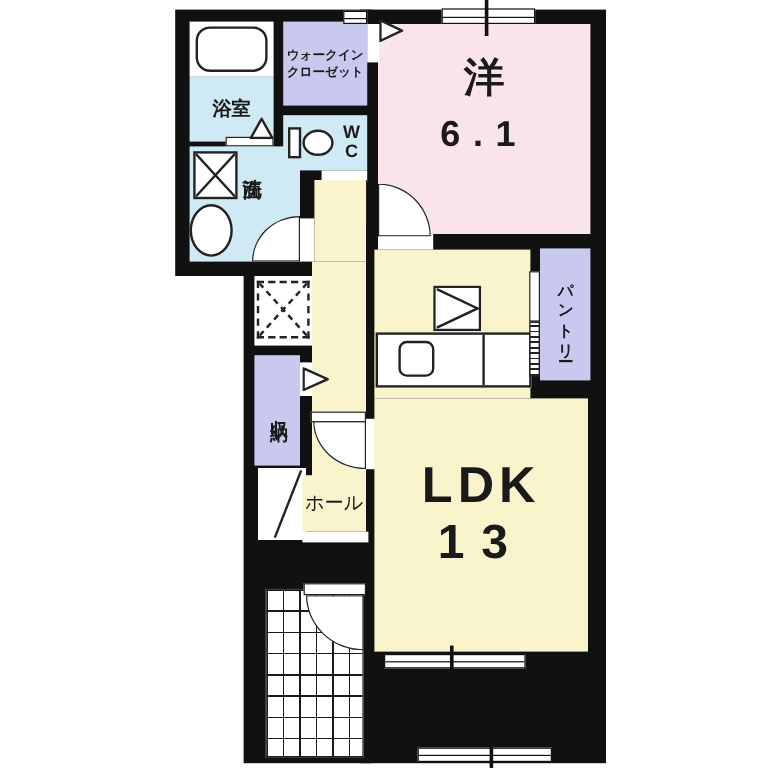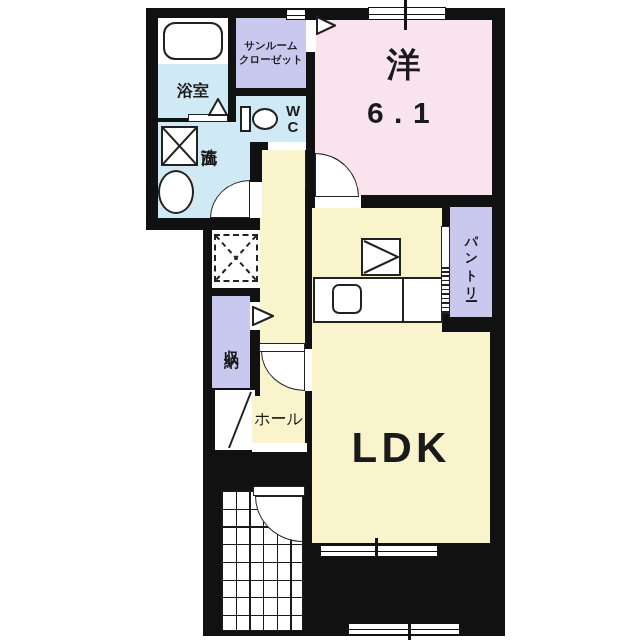--- a/index.html
+++ b/index.html
@@ -58,21 +58,21 @@
         <line x1="0" y1="0" x2="33" y2="36" stroke="#222" stroke-width="2"></line>
         <line x1="33" y1="0" x2="0" y2="36" stroke="#222" stroke-width="2"></line>
       </svg>
   </div>
   <div class="fixture" style="left:158px;top:170px;width:36px;height:44px;border-radius:50%;"></div>
   <span class="abs vlabel" style="left:198px;top:136px;height:70px;font-size:16px;font-weight:600;letter-spacing:3px;">洗面</span>
   <div class="gap" style="left:250px;top:182px;width:12px;height:36px;"></div>
   <div class="arc" style="left:210px;top:180px;width:40px;height:38px;border-top-left-radius:100%;"></div>
 
   <div class="room c-lav" style="left:236px;top:18px;width:70px;height:70px;flex-direction:column;">
-    <span class="lbl" style="font-size:10.5px;font-weight:600;">サンルーム</span>
+    <span class="lbl" style="font-size:10.5px;font-weight:600;">ウォークイン</span>
     <span class="lbl" style="font-size:10.5px;font-weight:600;">クローゼット</span>
   </div>
 
   <div class="room c-blue" style="left:236px;top:96px;width:70px;height:46px;"></div>
   <div class="fixture" style="left:240px;top:106px;width:11px;height:26px;"></div>
   <div class="fixture" style="left:252px;top:108px;width:26px;height:22px;border-radius:50%;"></div>
   <div class="abs" style="left:283px;top:97px;width:20px;height:44px;display:flex;flex-direction:column;align-items:center;justify-content:center;line-height:1.05;">
     <span style="font-size:15px;font-weight:600;">W</span>
     <span style="font-size:15px;font-weight:600;">C</span>
   </div>
@@ -129,22 +129,23 @@
   <div class="gap" style="left:306px;top:20px;width:10px;height:32px;"></div>
   <svg class="abs" style="left:316px;top:16px;" width="20" height="19" viewBox="0 0 20 19">
     <polygon points="1,1 19,9.5 1,18" fill="#fff" stroke="#222" stroke-width="2"></polygon>
   </svg>
 
   <div class="gap" style="left:315px;top:195px;width:46px;height:13px;"></div>
   <div class="arc" style="left:315px;top:153px;width:44px;height:44px;border-top-right-radius:100%;"></div>
 
   <div class="room c-yellow" style="left:312px;top:208px;width:130px;height:124px;"></div>
   <div class="room c-yellow" style="left:312px;top:332px;width:178px;height:211px;"></div>
-  <div class="abs" style="left:312px;top:393px;width:178px;height:110px;display:flex;flex-direction:column;align-items:center;justify-content:center;">
+  <div class="abs" style="left:312px;top:372px;width:178px;height:110px;display:flex;flex-direction:column;align-items:center;justify-content:center;">
     <span style="font-size:42px;font-weight:600;letter-spacing:0.1em;">LDK</span>
+    <span style="font-size:40px;font-weight:600;letter-spacing:0.35em;margin-top:2px;">13</span>
   </div>
 
   <svg class="abs" style="left:361px;top:238px;" width="40" height="38" viewBox="0 0 40 38">
     <rect x="1" y="1" width="38" height="36" fill="#fff" stroke="#222" stroke-width="2"></rect>
     <polyline points="3,3 37,19 3,35" fill="none" stroke="#222" stroke-width="2"></polyline>
   </svg>
 
   <div class="fixture" style="left:313px;top:277px;width:130px;height:46px;"></div>
   <div class="abs" style="left:402px;top:279px;width:1.6px;height:42px;background:#222;"></div>
   <div class="fixture" style="left:332px;top:284px;width:30px;height:30px;border-radius:7px;"></div>

